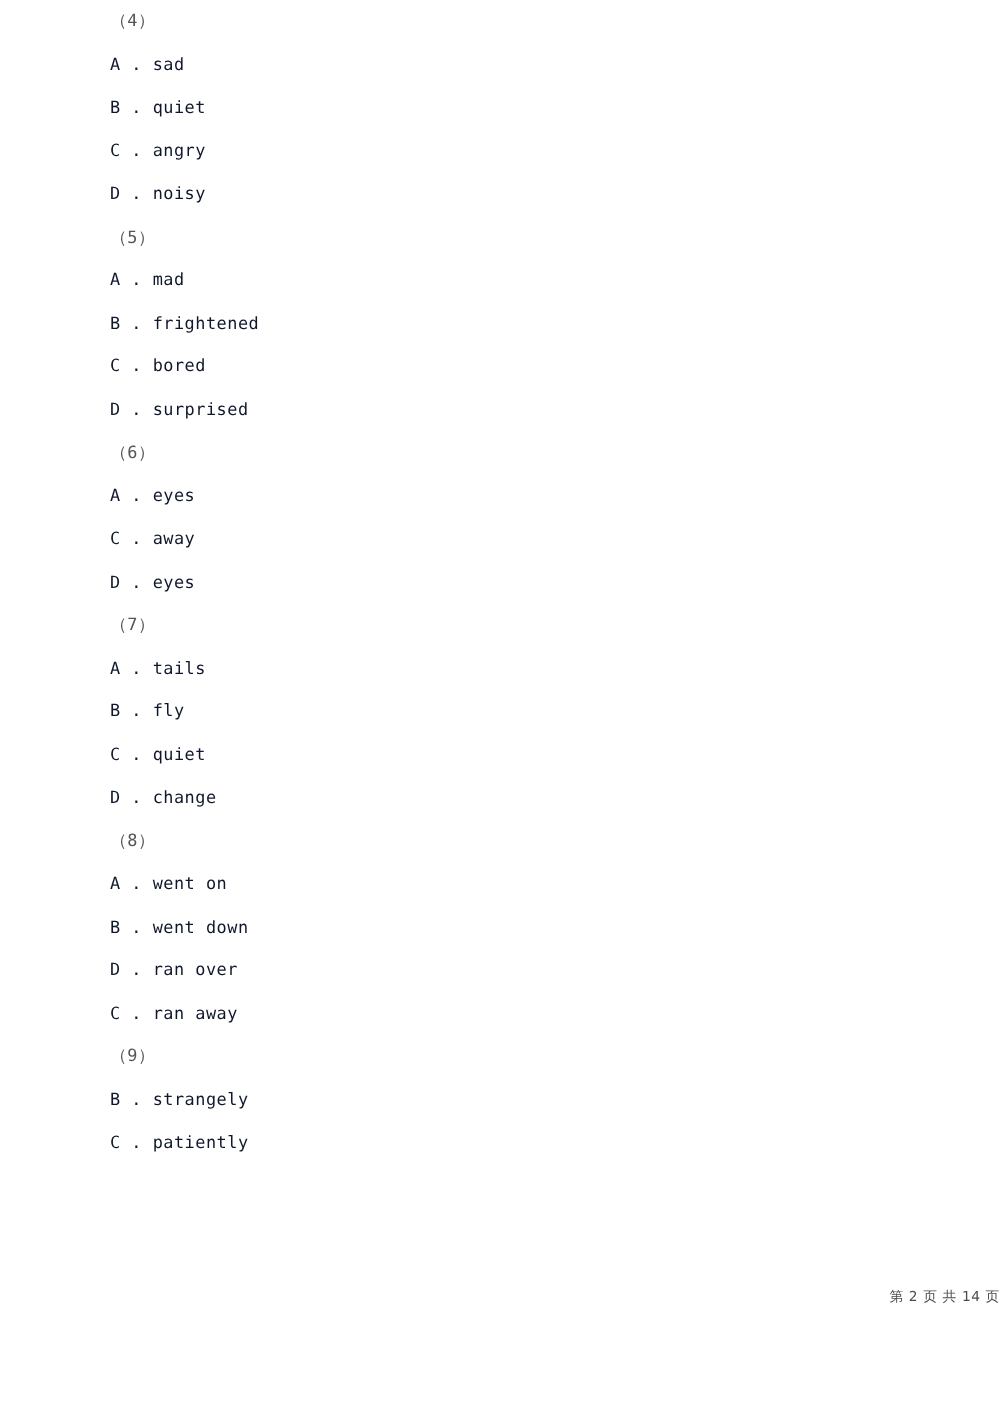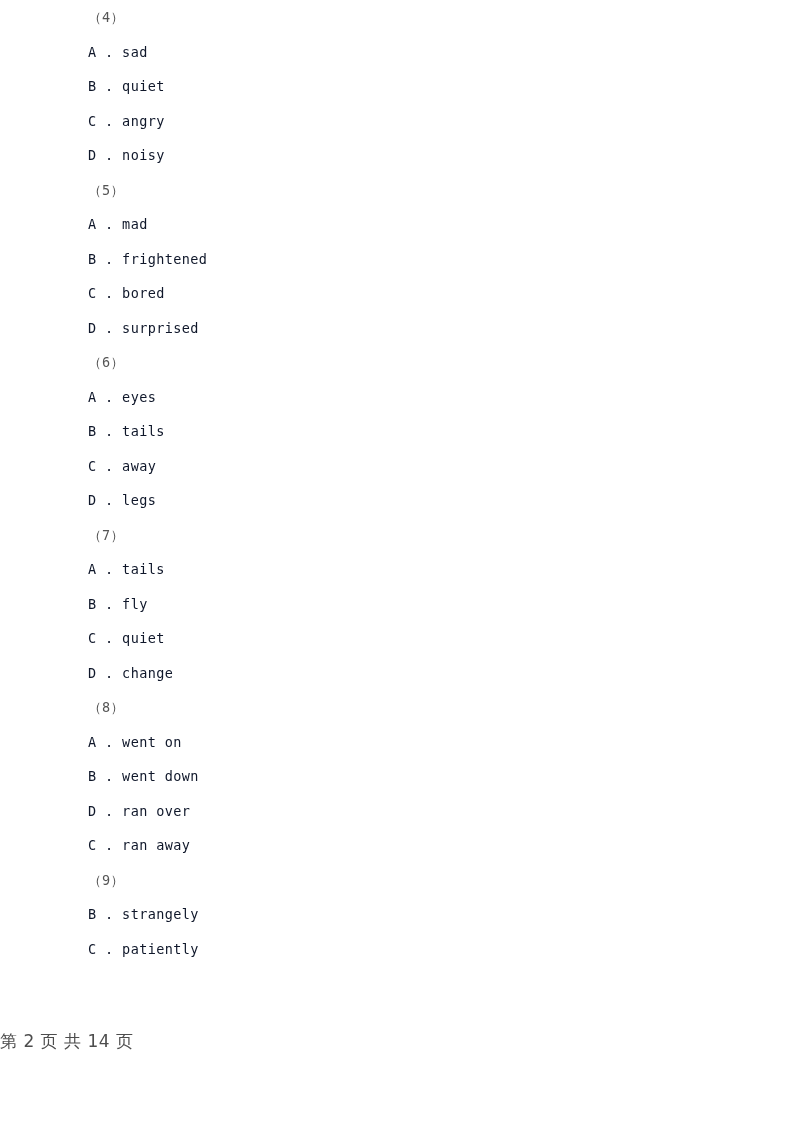--- a/index.html
+++ b/index.html
@@ -42,22 +42,22 @@
     font-size: 13.5px;
     color: #0f172a;
     white-space: pre;
     letter-spacing: 0.4px;
   }
   .footer {
     position: absolute;
     left: 0;
     top: 1030px;
     width: 800px;
-    text-align: left;
-    font-size: 17px;
+    text-align: right;
+    font-size: 11px;
     color: #4d4d4d;
     white-space: pre;
     font-family: "DejaVu Sans", "Liberation Sans", sans-serif;
     letter-spacing: 0.5px;
   }
 </style>
 </head>
 <body>
 
 <div class="page">
@@ -75,23 +75,22 @@
       <div class="q-num">（5）</div>
       <div class="q-opt">A . mad</div>
       <div class="q-opt">B . frightened</div>
       <div class="q-opt">C . bored</div>
       <div class="q-opt">D . surprised</div>
     </div>
 
     <div class="q-block">
       <div class="q-num">（6）</div>
       <div class="q-opt">A . eyes</div>
-      <div class="q-opt">B . tails</div>
       <div class="q-opt">C . away</div>
-      <div class="q-opt">D . legs</div>
+      <div class="q-opt">D . eyes</div>
     </div>
 
     <div class="q-block">
       <div class="q-num">（7）</div>
       <div class="q-opt">A . tails</div>
       <div class="q-opt">B . fly</div>
       <div class="q-opt">C . quiet</div>
       <div class="q-opt">D . change</div>
     </div>
 

